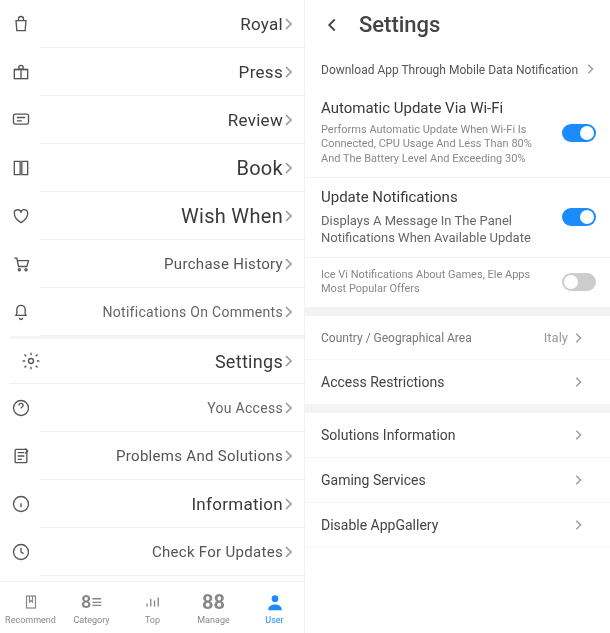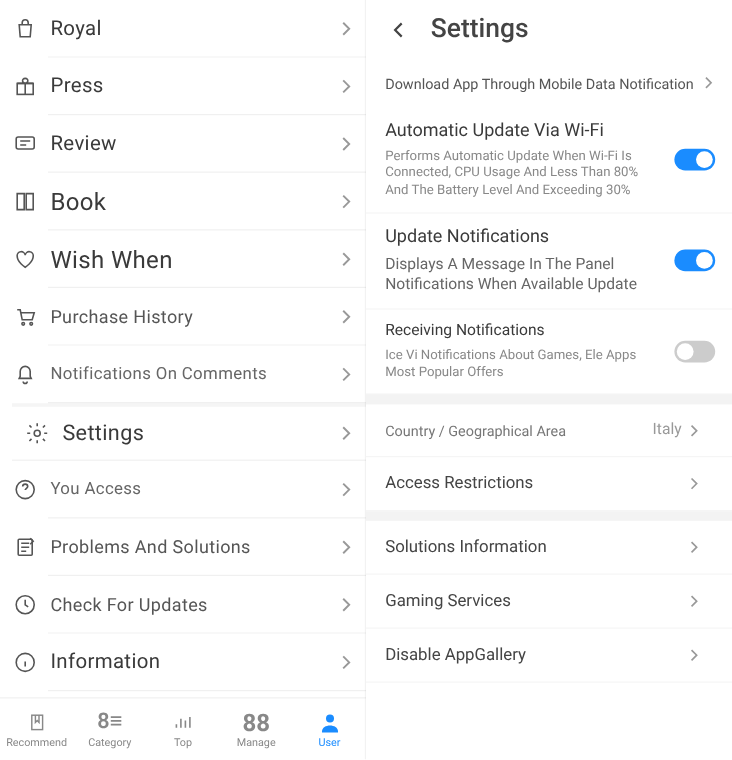--- a/index.html
+++ b/index.html
@@ -23,20 +23,21 @@
     }
     .right-panel {
       width: 305px;
       display: flex;
       flex-direction: column;
       box-shadow: -1px 0 0 rgba(0,0,0,0.05);
     }
     .menu-list {
       flex: 1;
       padding-left: 10px;
+      text-align: right;
     }
     .menu-item {
       display: flex;
       align-items: center;
       height: 48px;
       border-bottom: 1px solid rgba(0,0,0,0.06);
       margin-left: 30px;
       position: relative;
     }
     .menu-item.section-start {
@@ -329,38 +330,38 @@
       <span class="chev">
           <svg width="10" height="14" viewBox="0 0 8 14" fill="none" stroke="currentColor" stroke-width="1.6">
             <path d="M2 2l5 5-5 5"></path>
           </svg>
         </span>
     </div>
     <div class="menu-item">
       <span class="menu-icon">
         <svg width="20" height="20" viewBox="0 0 24 24" fill="none" stroke="currentColor" stroke-width="1.6">
             <circle cx="12" cy="12" r="9"></circle>
+            <path d="M12 8h.01M12 11v5"></path>
+          </svg>
+      </span>
+      <span class="menu-label">Information</span>
+      <span class="chev">
+          <svg width="10" height="14" viewBox="0 0 8 14" fill="none" stroke="currentColor" stroke-width="1.6">
+            <path d="M2 2l5 5-5 5"></path>
+          </svg>
+        </span>
+    </div>
+    <div class="menu-item">
+      <span class="menu-icon">
+        <svg width="20" height="20" viewBox="0 0 24 24" fill="none" stroke="currentColor" stroke-width="1.6">
+            <circle cx="12" cy="12" r="9"></circle>
             <path d="M12 7v5l3 2"></path>
           </svg>
       </span>
       <span class="menu-label medium">Check For Updates</span>
-      <span class="chev">
-          <svg width="10" height="14" viewBox="0 0 8 14" fill="none" stroke="currentColor" stroke-width="1.6">
-            <path d="M2 2l5 5-5 5"></path>
-          </svg>
-        </span>
-    </div>
-    <div class="menu-item">
-      <span class="menu-icon">
-        <svg width="20" height="20" viewBox="0 0 24 24" fill="none" stroke="currentColor" stroke-width="1.6">
-            <circle cx="12" cy="12" r="9"></circle>
-            <path d="M12 8h.01M12 11v5"></path>
-          </svg>
-      </span>
-      <span class="menu-label">Information</span>
       <span class="chev">
           <svg width="10" height="14" viewBox="0 0 8 14" fill="none" stroke="currentColor" stroke-width="1.6">
             <path d="M2 2l5 5-5 5"></path>
           </svg>
         </span>
     </div>
   </div>
 
   <div class="bottom-tabs">
     <div class="tab">
@@ -425,21 +426,20 @@
     <div class="toggle on"></div>
   </div>
 
   <div class="setting-row">
     <div class="title-line">Update Notifications</div>
     <div class="desc" style="font-size:13px;color:#666">Displays A Message In The Panel Notifications When Available Update</div>
     <div class="toggle on"></div>
   </div>
 
   <div class="setting-row">
-    <div class="title-line" style="font-size:13px">Receiving Notifications</div>
     <div class="desc">Ice Vi Notifications About Games, Ele Apps Most Popular Offers</div>
     <div class="toggle"></div>
   </div>
 
   <div class="section-gap"></div>
 
   <div class="link-row" style="font-size:12px;color:#777">
     <span class="label">Country / Geographical Area</span>
     <span class="value">Italy</span>
     <span class="chev">

